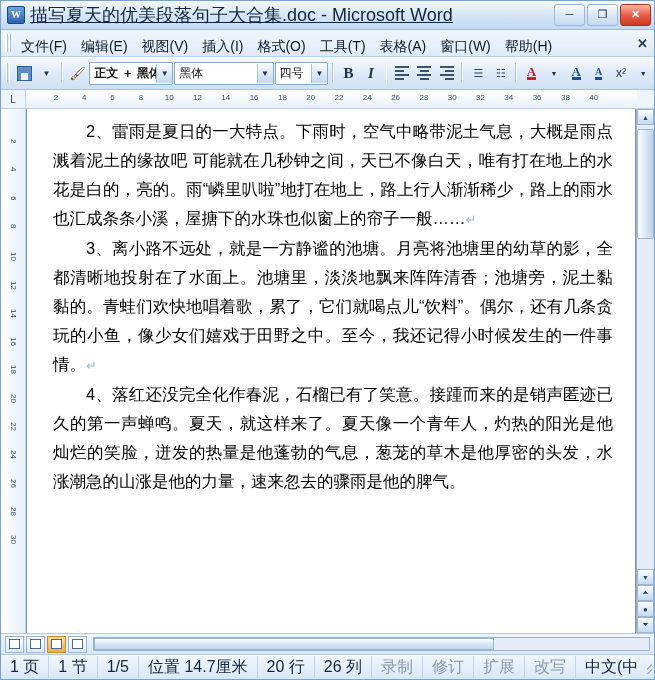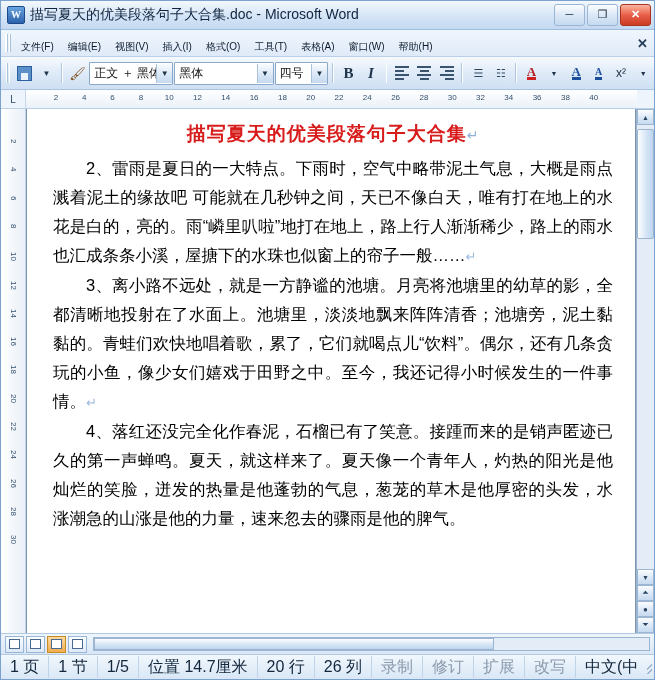--- a/index.html
+++ b/index.html
@@ -42,24 +42,25 @@
     color: #fff;
     font-size: 10px;
     font-weight: bold;
     text-align: center;
     line-height: 15px;
     margin-right: 5px;
     font-family: "Liberation Serif", serif;
   }
   .title-text {
     flex: 1;
-    font-size: 14px;
+    font-size: 18px;
     color: #10253f;
     white-space: nowrap;
     overflow: hidden;
+    text-decoration: underline;
   }
   .win-btns { display: flex; gap: 2px; }
   .win-btn {
     width: 29px; height: 20px;
     border: 1px solid #9ab6d4;
     border-radius: 3px;
     background: linear-gradient(#fdfefe, #dbe8f6 50%, #c6daf0);
     font-size: 11px;
     color: #234;
     text-align: center;
@@ -83,21 +84,21 @@
     position: relative;
   }
   .menu-grip {
     width: 5px; height: 18px;
     margin-right: 3px;
     background: repeating-linear-gradient(to right, #ffffff 0 1px, #a9c2dc 1px 2px, transparent 2px 3px);
     border-left: 1px solid #fff;
   }
   .menu-item {
     padding: 3px 7px;
-    font-size: 10px;
+    font-size: 14px;
     color: #0a1a2c;
     white-space: nowrap;
     margin-top: 8px;
   }
   .menubar .menu-close {
     position: absolute;
     right: 6px;
     font-size: 13px;
     color: #243c57;
     font-weight: bold;
@@ -157,21 +158,21 @@
     border-radius: 1px;
   }
   .combo .cb-text { flex: 1; white-space: nowrap; overflow: hidden; }
   .combo .cb-arrow {
     width: 15px; height: 19px;
     background: linear-gradient(#f8fbfe, #dbe8f6 55%, #c5d9ef);
     border-left: 1px solid #a9c2dc;
     display: flex; align-items: center; justify-content: center;
     font-size: 8px; color: #203448;
   }
-  .combo.style { width: 78px; }
+  .combo.style { width: 78px; font-weight: bold; }
   .combo.font  { width: 106px; }
   .combo.size  { width: 54px; }
   .tb-bold, .tb-ital {
     font-family: "Liberation Serif", serif;
     font-size: 15px;
     font-weight: bold;
   }
   .tb-ital { font-style: italic; }
   .align-icon { display: inline-block; width: 14px; }
   .align-icon i {
@@ -516,23 +517,20 @@
         <span class="vtick" style="top: 256.4px;">18</span>
         <span class="vtick" style="top: 284.7px;">20</span>
         <span class="vtick" style="top: 313px;">22</span>
         <span class="vtick" style="top: 341.3px;">24</span>
         <span class="vtick" style="top: 369.6px;">26</span>
         <span class="vtick" style="top: 397.9px;">28</span>
         <span class="vtick" style="top: 426.2px;">30</span>
       </div>
     <div class="page-wrap">
       <div class="page">
-        <div class="doc-title">
-          <span>描写夏天的优美段落句子大合集</span><span class="pilcrow">↵</span>
-        </div>
         <p class="para"><span>2、雷雨是夏日的一大特点。下雨时，空气中略带泥土气息，大概是雨点溅着泥土的缘故吧 可能就在几秒钟之间，天已不像白天，唯有打在地上的水花是白的，亮的。雨“嶙里叭啦”地打在地上，路上行人渐渐稀少，路上的雨水也汇成条条小溪，屋搪下的水珠也似窗上的帘子一般……</span><span class="pilcrow">↵</span></p>
         <p class="para"><span>3、离小路不远处，就是一方静谧的池塘。月亮将池塘里的幼草的影，全都清晰地投射在了水面上。池塘里，淡淡地飘来阵阵清香；池塘旁，泥土黏黏的。青蛙们欢快地唱着歌，累了，它们就喝点儿“饮料”。偶尔，还有几条贪玩的小鱼，像少女们嬉戏于田野之中。至今，我还记得小时候发生的一件事情。</span><span class="pilcrow">↵</span></p>
         <p class="para"><span>4、落红还没完全化作春泥，石榴已有了笑意。接踵而来的是销声匿迹已久的第一声蝉鸣。夏天，就这样来了。夏天像一个青年人，灼热的阳光是他灿烂的笑脸，迸发的热量是他蓬勃的气息，葱茏的草木是他厚密的头发，水涨潮急的山涨是他的力量，速来忽去的骤雨是他的脾气。</span></p>
 
       </div>
     </div>
     <div class="vscroll">
       <div class="sc-btn">▲</div>
       <div class="sc-track">
         <div class="sc-thumb"></div>

